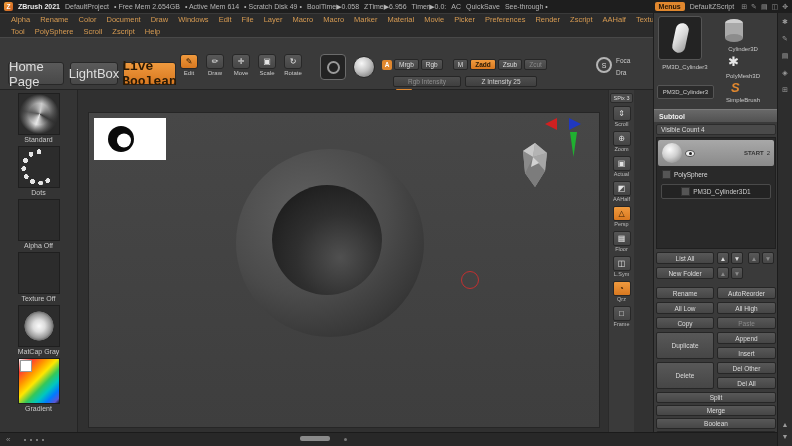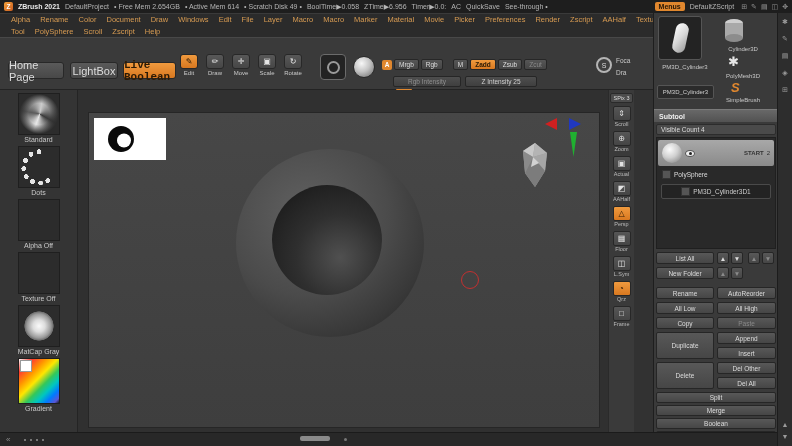--- a/index.html
+++ b/index.html
@@ -26,22 +26,22 @@
   .menurow { position:absolute; left:0; width:792px; height:12px; background:#2b2b2b;
              display:flex; align-items:center; padding:0 6px; font-size:7.5px; color:#d79b52;
              white-space:nowrap; overflow:hidden; }
   #menurow1 { top:13px; border-top:1px solid #3a3a3a; }
   #menurow2 { top:25px; }
   .menu-item { padding:0 5px; }
 
   
   .topshelf { position:absolute; left:0; top:37px; width:792px; height:53px; background:#3a3a3a;
               border-top:1px solid #484848; border-bottom:1px solid #232323; }
-  .shelf-btn { position:absolute; height:17px; background:linear-gradient(#5a5a5a,#484848);
-               border:1px solid #282828; border-radius:3px; color:#ddd; font-size:11px;
+  .shelf-btn { position:absolute; height:23px; background:linear-gradient(#5a5a5a,#484848);
+               border:1px solid #282828; border-radius:3px; color:#ddd; font-size:13px;
                display:flex; align-items:center; justify-content:center; }
   .shelf-btn.orange { background:linear-gradient(#f09a3e,#d87820); color:#2b1a05; font-weight:bold; }
   #homepage-btn { left:8px;  top:24px; width:56px; }
   #lightbox-btn { left:70px; top:24px; width:48px; }
   #liveboolean-btn { left:123px; top:24px; width:53px;font-family:Liberation Mono, monospace; }
   .mode-group { position:absolute; left:180px; top:16px; display:flex; gap:8px; }
   .mode { display:flex; flex-direction:column; align-items:center; gap:1px; }
   .mode-ic { width:18px; height:15px; background:linear-gradient(#585858,#464646);
              border:1px solid #282828; border-radius:3px; color:#e5e5e5; font-size:8px;
              display:flex; align-items:center; justify-content:center; }

